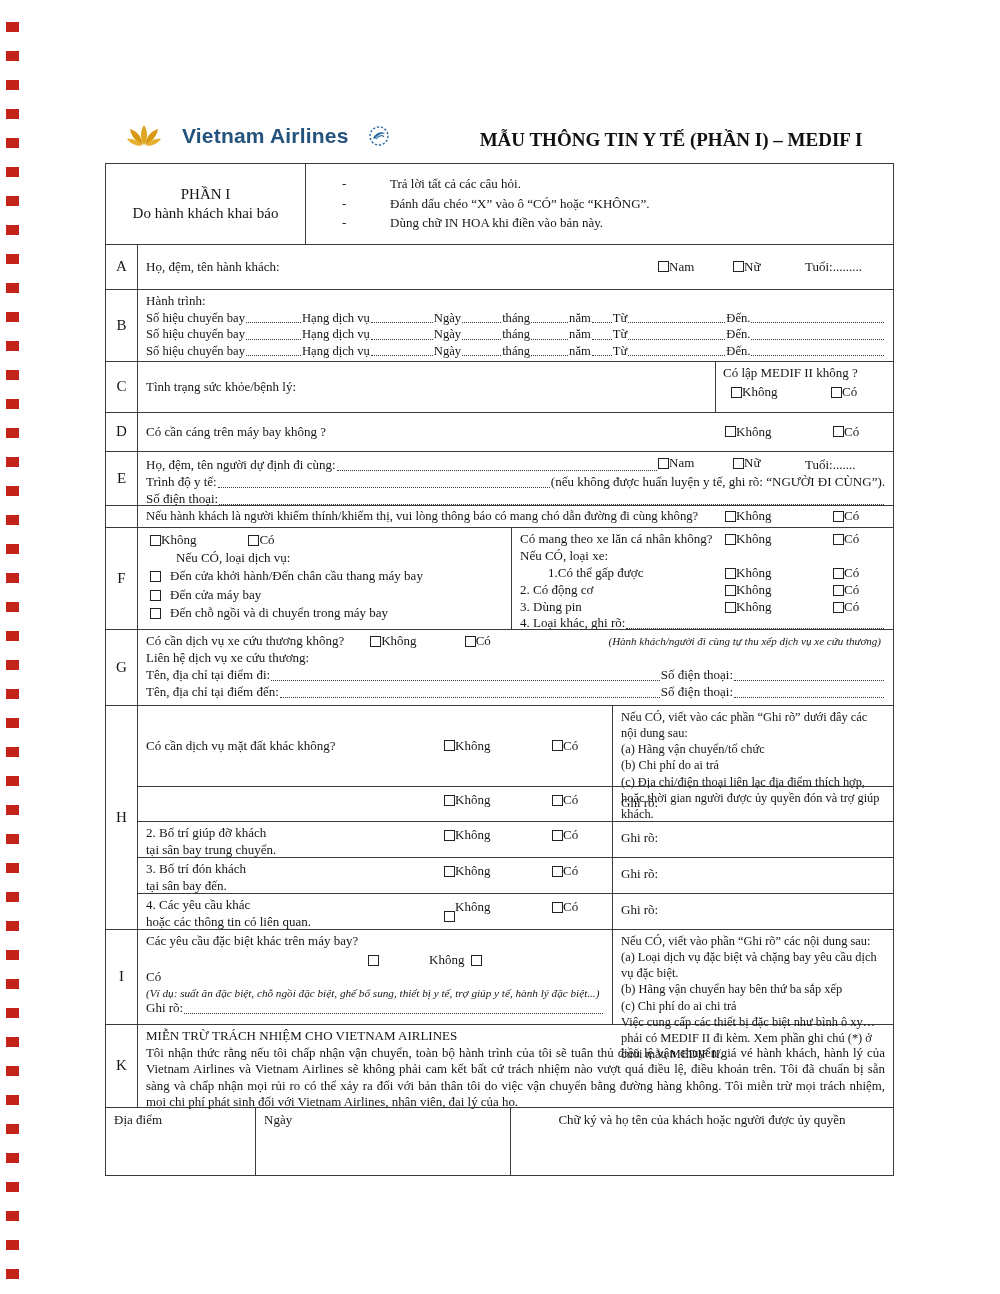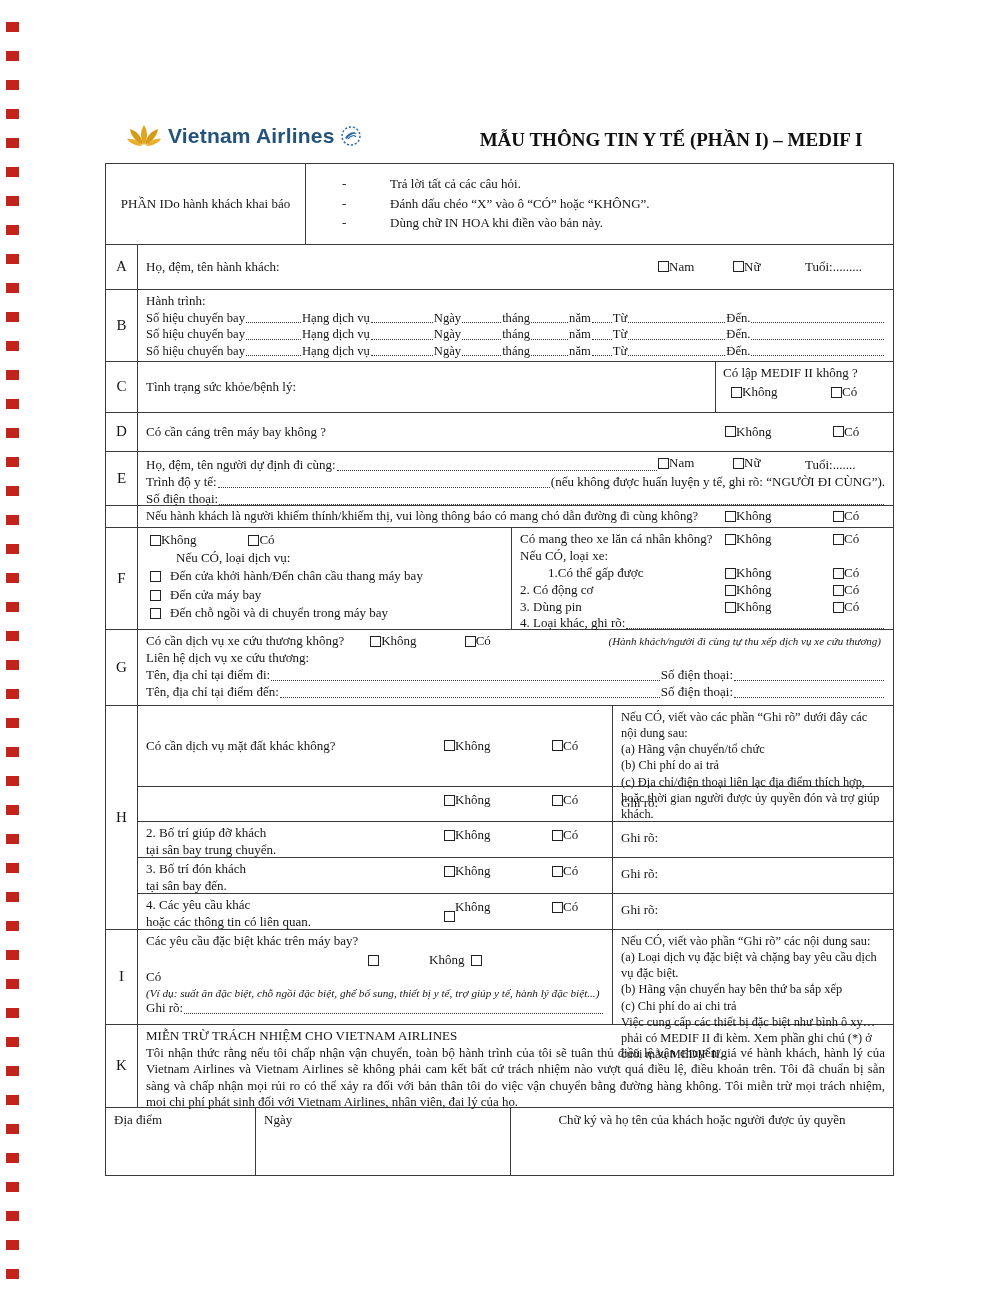--- a/index.html
+++ b/index.html
@@ -4,21 +4,21 @@
 <style>
   * { box-sizing: border-box; margin: 0; padding: 0; }
   html,body { width:1000px; height:1294px; background:#ffffff; overflow:hidden;
     font-family:"Liberation Serif", serif; color:#151515; position:relative; }
 
   
   .redmarks { position:absolute; left:6px; top:22px; width:13px; height:1262px;
     background:repeating-linear-gradient(to bottom,#c3231a 0 10px, transparent 10px 29px); }
 
   
-  .logo { position:absolute; left:127px; top:121px; display:flex; align-items:center; gap:5px; }
+  .logo { position:absolute; left:127px; top:121px; display:flex; align-items:center; gap:19px; }
   .brand { font-family:"Liberation Sans", sans-serif; font-weight:700; font-size:21px;
     color:#23527c; letter-spacing:.2px; }
   .title { position:absolute; left:455px; top:129px; width:432px; text-align:center;
     font-weight:700; font-size:19px; color:#101010; }
 
   
   .form { position:absolute; left:105px; top:163px; width:789px; border:1.3px solid #3b3b3b;
     font-size:13px; line-height:1.3; }
   .row { display:flex; border-top:1.3px solid #3b3b3b; }
   .row.first { border-top:none; }
@@ -36,21 +36,21 @@
   .ld { border-bottom:1.2px dotted #3a3a3a; align-self:flex-end; margin:0 1px 3px; min-width:8px; }
   .grow { flex:1; }
   .opt { display:flex; align-items:center; gap:0; white-space:nowrap; }
   .yn { margin-left:auto; display:flex; flex:none; }
   .yn .no { width:108px; } .yn .yes { width:52px; }
   .it { font-style:italic; }
   .nw { white-space:nowrap; }
 
   
   .intro-left { width:200px; flex:none; border-right:1.3px solid #3b3b3b; display:flex;
-    flex-direction:row; align-items:center; justify-content:center; font-size:13px; }
+    flex-direction:column; align-items:center; justify-content:center; font-size:15px; }
   .intro-right { flex:1; display:flex; flex-direction:column; justify-content:center; padding-left:36px; }
   .bullet { display:flex; margin:1.5px 0; }
   .bullet .dash { width:48px; flex:none; }
 
   
   .w-nam{width:75px} .w-nu{width:72px} .w-tuoi{width:80px; flex:none;}
 
   
   .b-line { display:flex; align-items:baseline; font-size:12.6px; white-space:nowrap; }
   .w55{width:55px}.w62{width:62px}.w39{width:39px}.w37{width:37px}.w20{width:20px}.w97{width:97px}

